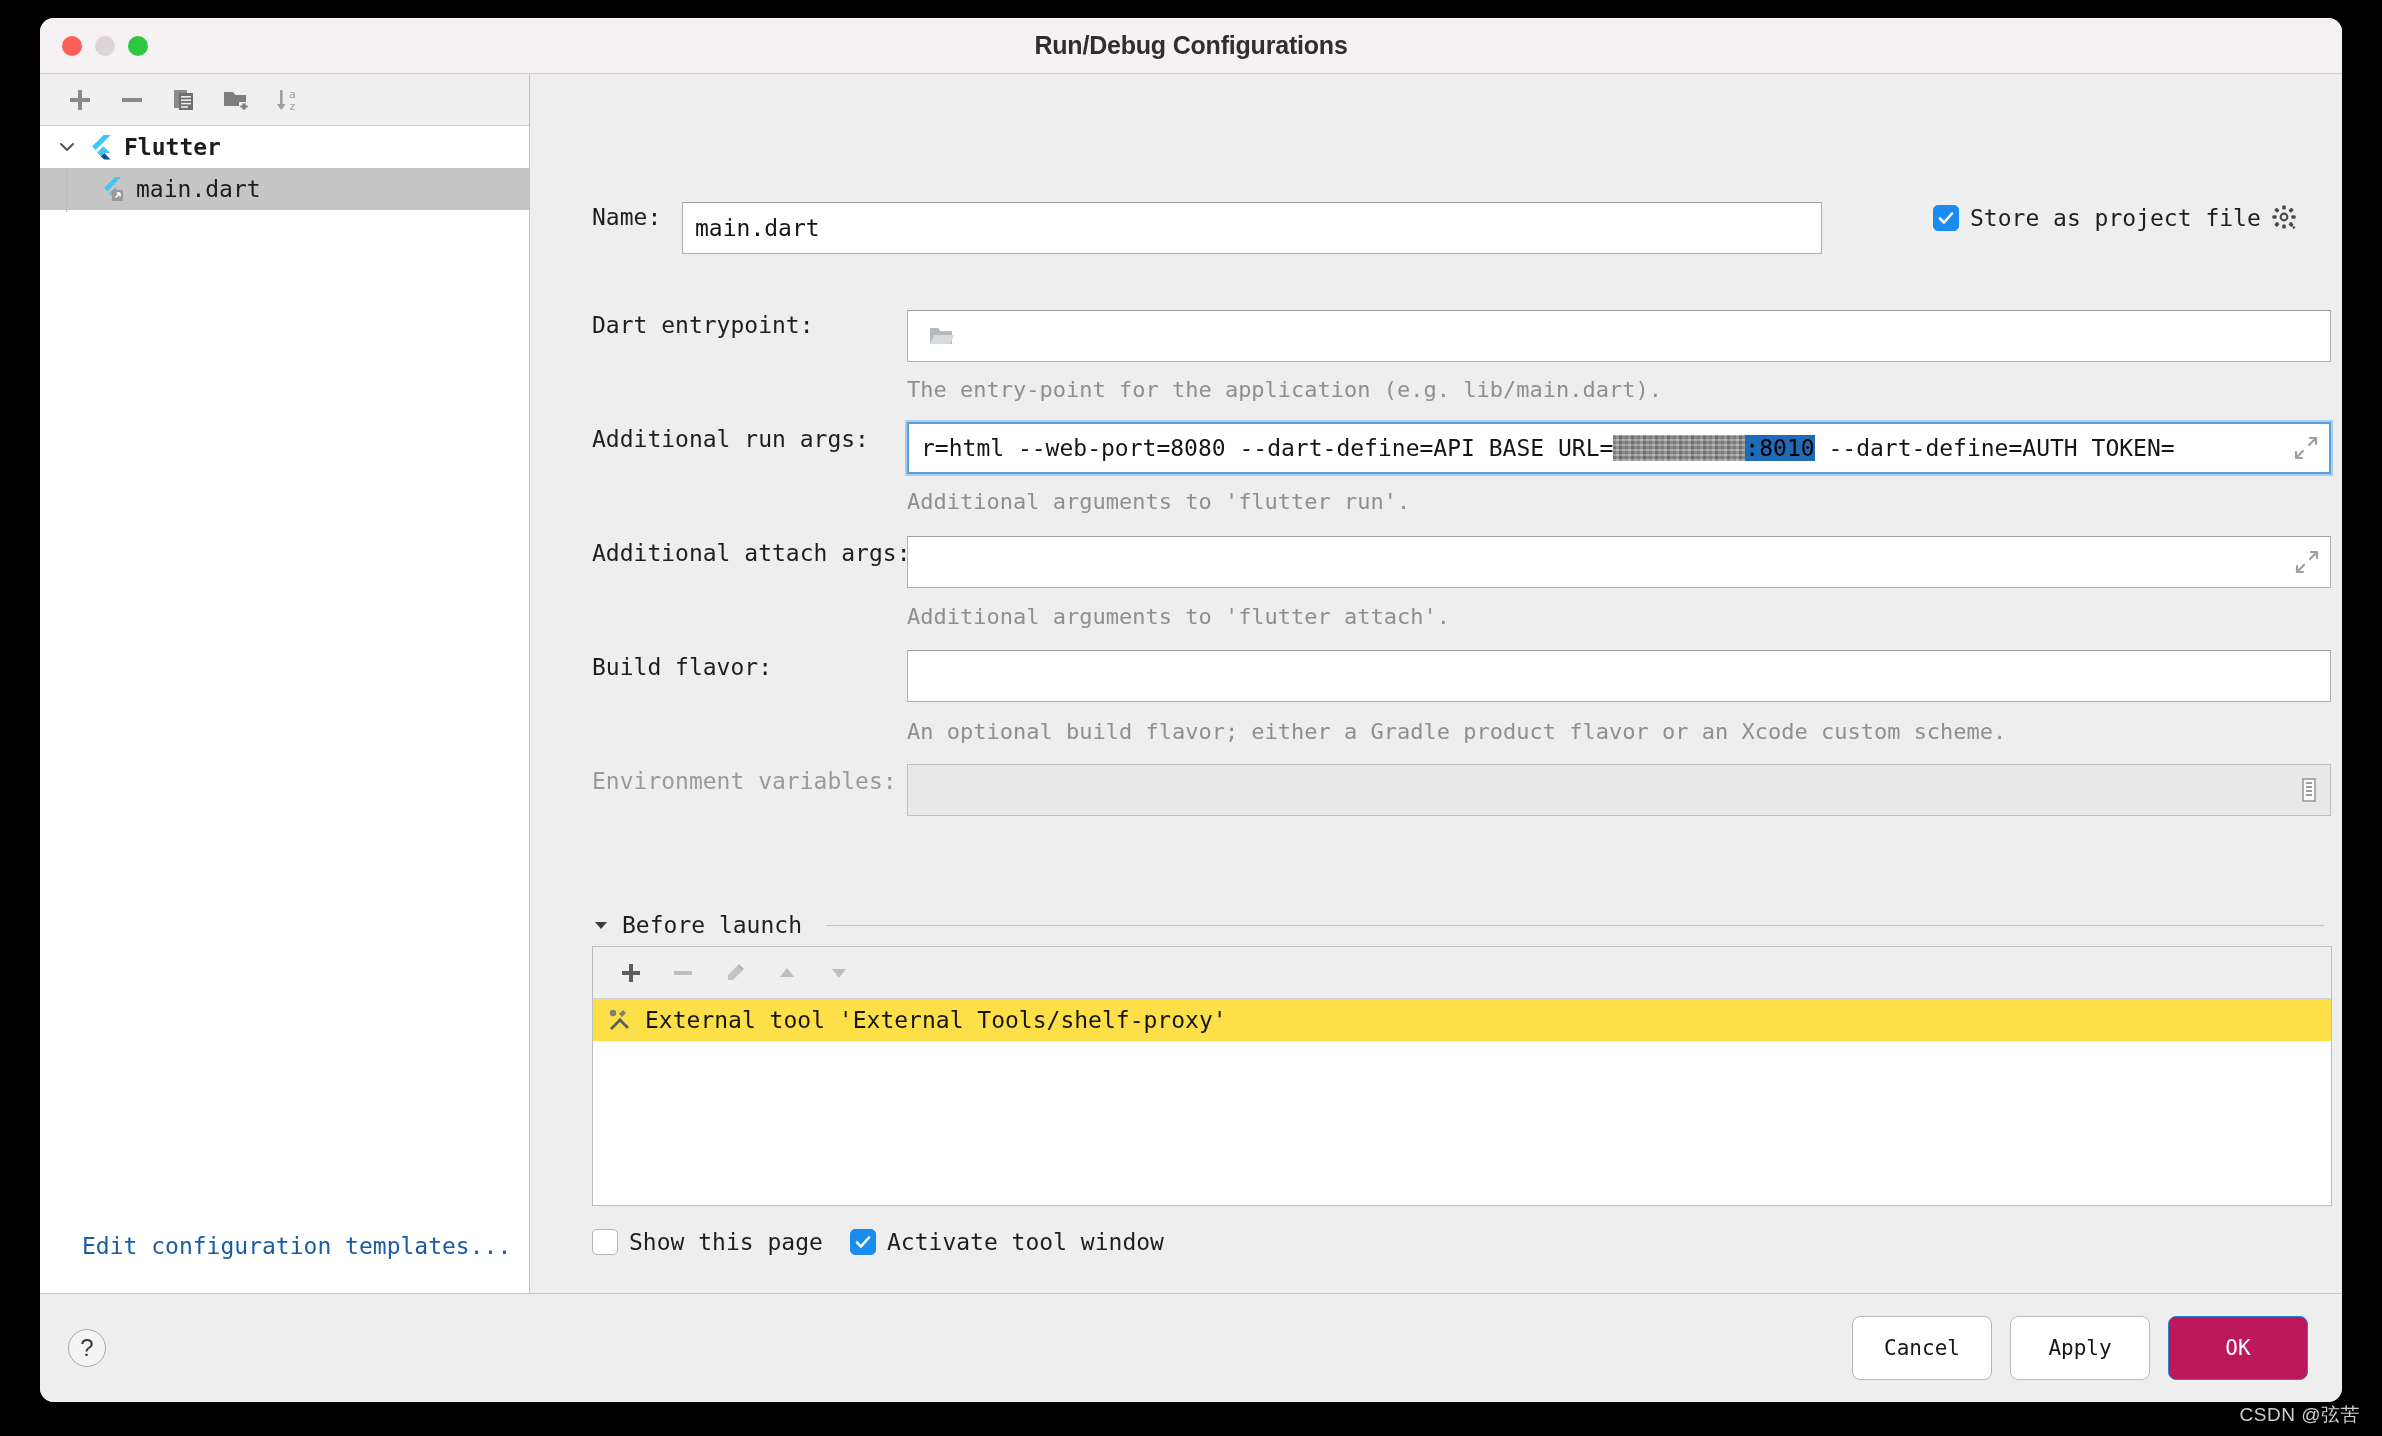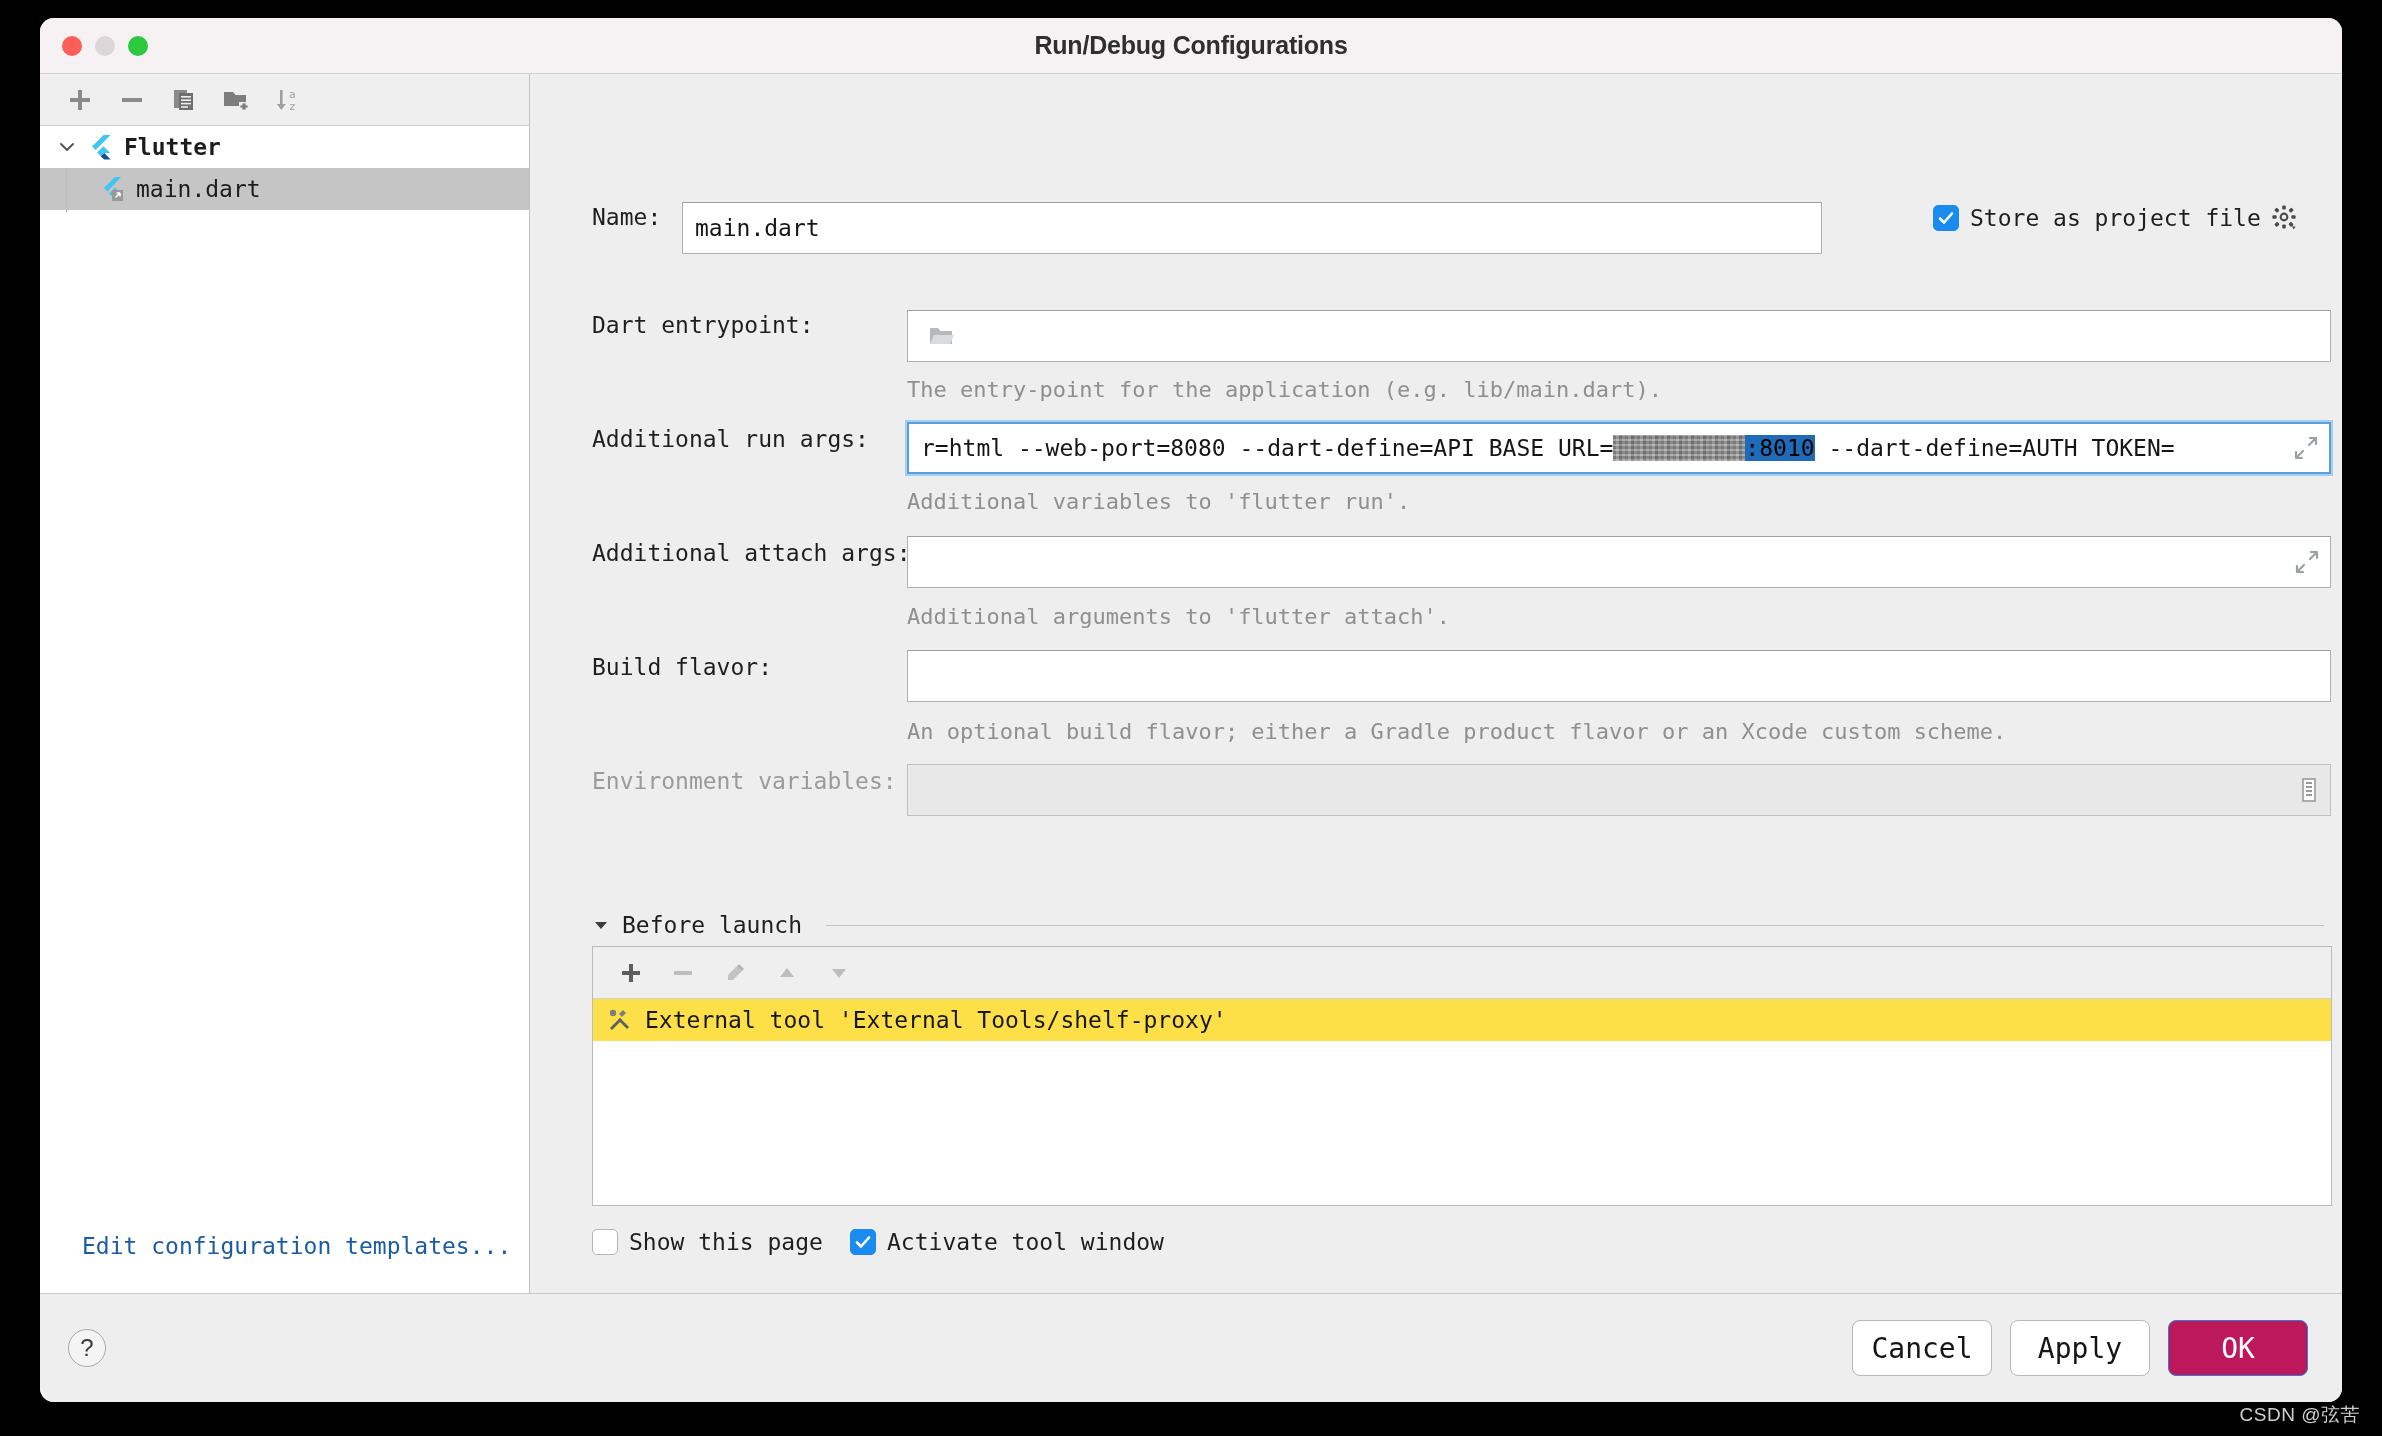--- a/index.html
+++ b/index.html
@@ -302,25 +302,25 @@
     border-radius: 50%;
     border: 1px solid #a9a9a9;
     background: #f4f4f4;
     display: flex; align-items: center; justify-content: center;
     font-family: "Liberation Sans", sans-serif;
     font-size: 24px;
     color: #3a3a3a;
   }
   .footer-spacer { flex: 1 1 auto; }
   .btn {
-    height: 56px;
+    height: 64px;
     min-width: 140px;
     border-radius: 8px;
     display: flex; align-items: center; justify-content: center;
-    font-size: 28px;
+    font-size: 21px;
     margin-left: 18px;
     padding: 0 18px;
   }
   .btn.secondary {
     background: #ffffff;
     border: 1px solid #b9b9b9;
     color: #151515;
   }
   .btn.primary {
     background: #be185d;
@@ -483,21 +483,21 @@
         </div>
         <div class="field focused" style="left:377px; top:348px; width:1424px;">
           <span class="val"><span>r=html --web-port=8080 --dart-define=API_BASE_URL=</span><span class="sel-highlight"><span class="redacted"></span><span>:8010</span></span><span> --dart-define=AUTH_TOKEN=</span></span>
           <span class="field-icon">
             <svg width="26" height="26" viewBox="0 0 26 26">
               <path d="M23 3l-7 7M23 3h-6M23 3v6" stroke="#9aa0a6" stroke-width="2.2" fill="none" stroke-linecap="round"></path>
               <path d="M3 23l7-7M3 23h6M3 23v-6" stroke="#9aa0a6" stroke-width="2.2" fill="none" stroke-linecap="round"></path>
             </svg>
           </span>
         </div>
-        <div class="hint" style="left:377px; top:415px;">Additional variables to 'flutter run'.</div>
+        <div class="hint" style="left:377px; top:415px;">Additional arguments to 'flutter run'.</div>
 
         <div class="row" style="left:62px; top:466px;">
           <span class="flabel">Additional attach args:</span>
         </div>
         <div class="field" style="left:377px; top:462px; width:1424px;">
           <span class="val"></span>
           <span class="field-icon">
             <svg width="26" height="26" viewBox="0 0 26 26">
               <path d="M23 3l-7 7M23 3h-6M23 3v6" stroke="#9aa0a6" stroke-width="2.2" fill="none" stroke-linecap="round"></path>
               <path d="M3 23l7-7M3 23h6M3 23v-6" stroke="#9aa0a6" stroke-width="2.2" fill="none" stroke-linecap="round"></path>

